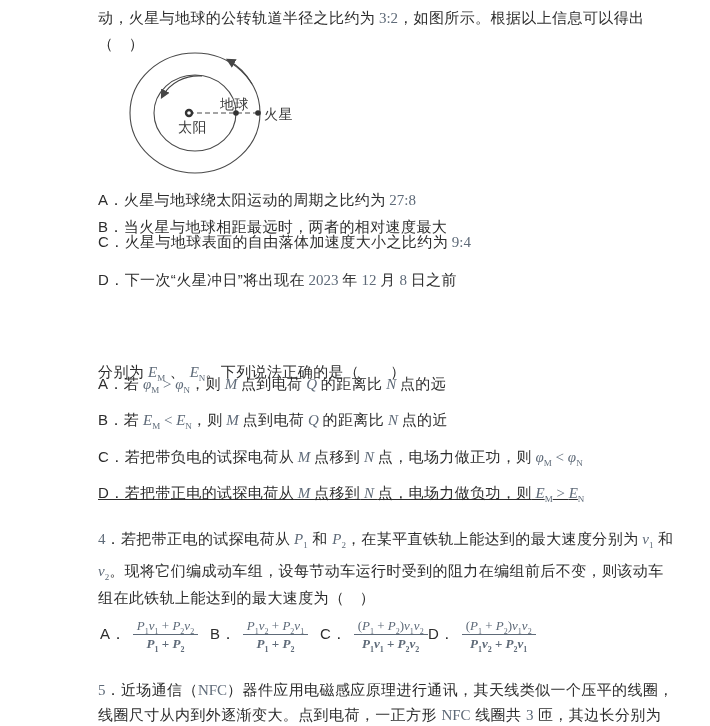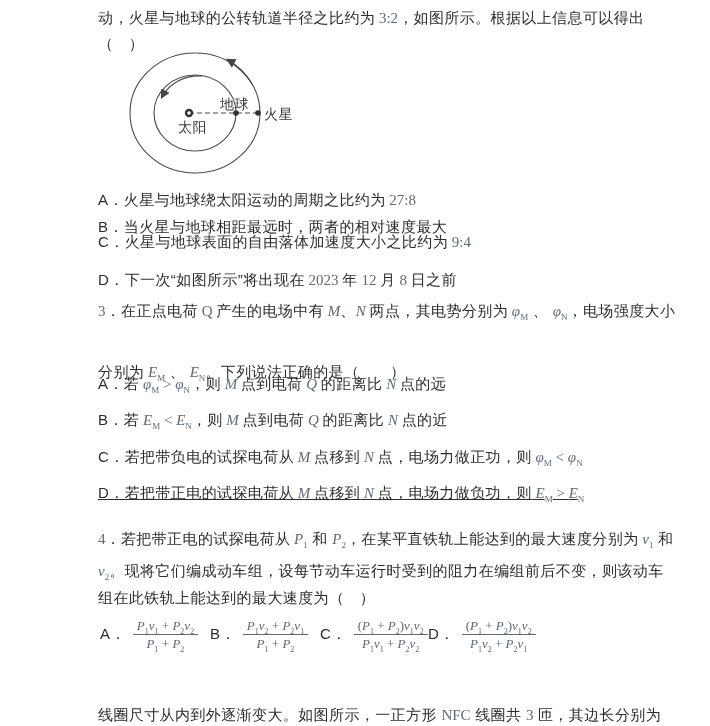--- a/index.html
+++ b/index.html
@@ -13,21 +13,21 @@
   .f{font-family:"Liberation Serif","DejaVu Serif",serif;font-style:italic;color:#5e6a78;letter-spacing:0;}
   .fn{font-family:"Liberation Serif","DejaVu Serif",serif;color:#5e6a78;letter-spacing:0;}
   sub.sub{font-family:"Liberation Serif","DejaVu Serif",serif;font-style:normal;color:#5e6a78;
           font-size:9px;line-height:0;letter-spacing:0;}
   
   .fopt{position:absolute;display:flex;align-items:center;gap:7px;height:42px;}
   .optlabel{color:#2d2d2d;}
   .frac{display:inline-flex;flex-direction:column;align-items:center;
         font-family:"Liberation Serif","DejaVu Serif",serif;font-size:13px;color:#5e6a78;}
   .frac .fnum{padding:0 4px 1px 4px;border-bottom:1px solid #5e6a78;line-height:15px;}
-  .frac .fden{padding:1px 4px 0 4px;line-height:15px;}
+  .frac .fden{padding:1px 4px 0 4px;line-height:15px;font-weight:bold;}
   .frac sub.sub{font-size:8px;}
   svg text{font-family:"Liberation Sans","DejaVu Sans",sans-serif;fill:#3a3a3a;}
 </style>
 </head>
 <body>
 
 <div class="page">
 
   <div class="tline" style="top:8px;"><span>动，火星与地球的公转轨道半径之比约为</span><span class="fn"> 3:2</span><span>，如图所示。根据以上信息可以得出</span></div>
   <div class="tline" style="top:34px;"><span>（　）</span></div>
@@ -47,23 +47,22 @@
     <circle cx="111" cy="62" r="2.8" fill="#333333"></circle>
     <circle cx="133" cy="62" r="2.8" fill="#333333"></circle>
     <text x="95" y="58" font-size="14">地球</text>
     <text x="139" y="68" font-size="14">火星</text>
     <text x="53" y="81" font-size="14">太阳</text>
   </svg>
 
   <div class="tline" style="top:190px;"><span>A．火星与地球绕太阳运动的周期之比约为</span><span class="fn"> 27:8</span></div>
   <div class="tline" style="top:217px;"><span>B．当火星与地球相距最远时，两者的相对速度最大</span></div>
   <div class="tline" style="top:232px;"><span>C．火星与地球表面的自由落体加速度大小之比约为</span><span class="fn"> 9:4</span></div>
-  <div class="tline" style="top:270px;"><span>D．下一次“如图所示”将出现在</span><span class="fn"> 2023 </span><span>年</span><span class="fn"> 12 </span><span>月</span><span class="fn"> 8 </span><span>日之前</span></div>
+  <div class="tline" style="top:270px;"><span>D．下一次“火星冲日”将出现在</span><span class="fn"> 2023 </span><span>年</span><span class="fn"> 12 </span><span>月</span><span class="fn"> 8 </span><span>日之前</span></div>
 
-  <div class="tline" style="top:301px;"><span class="fn">3</span><span>．在正点电荷</span><span class="fn"> Q </span><span>产生的电场中有</span><span class="f"> M</span><span>、</span><span class="f">N </span><span>两点，其电势分别为</span><span class="f"> φ</span><sub class="sub">M</sub><span> 、 </span><span class="f">φ</span><sub class="sub">N</sub><span>，电场强度大小</span></div>
   <div class="tline" style="top:338px;margin-top:24px;"><span>分别为</span><span class="f"> E</span><sub class="sub">M</sub><span> 、 </span><span class="f">E</span><sub class="sub">N</sub><span>。下列说法正确的是（　　）</span></div>
   <div class="tline" style="top:374px;"><span>A．若</span><span class="f"> φ</span><sub class="sub">M</sub><span class="fn"> &gt; </span><span class="f">φ</span><sub class="sub">N</sub><span>，则</span><span class="f"> M </span><span>点到电荷</span><span class="f"> Q </span><span>的距离比</span><span class="f"> N </span><span>点的远</span></div>
   <div class="tline" style="top:410px;"><span>B．若</span><span class="f"> E</span><sub class="sub">M</sub><span class="fn"> &lt; </span><span class="f">E</span><sub class="sub">N</sub><span>，则</span><span class="f"> M </span><span>点到电荷</span><span class="f"> Q </span><span>的距离比</span><span class="f"> N </span><span>点的近</span></div>
   <div class="tline" style="top:447px;"><span>C．若把带负电的试探电荷从</span><span class="f"> M </span><span>点移到</span><span class="f"> N </span><span>点，电场力做正功，则</span><span class="f"> φ</span><sub class="sub">M</sub><span class="fn"> &lt; </span><span class="f">φ</span><sub class="sub">N</sub></div>
   <div class="tline" style="top:483px;text-decoration:underline;"><span>D．若把带正电的试探电荷从</span><span class="f"> M </span><span>点移到</span><span class="f"> N </span><span>点，电场力做负功，则</span><span class="f"> E</span><sub class="sub">M</sub><span class="fn"> &gt; </span><span class="f">E</span><sub class="sub">N</sub></div>
 
   <div class="tline" style="top:529px;"><span class="fn">4</span><span>．若把带正电的试探电荷从</span><span class="f"> P</span><sub class="sub">1</sub><span> 和 </span><span class="f">P</span><sub class="sub">2</sub><span>，在某平直铁轨上能达到的最大速度分别为</span><span class="f"> v</span><sub class="sub">1</sub><span> 和</span></div>
   <div class="tline" style="top:561px;"><span class="f">v</span><sub class="sub">2</sub><span>。现将它们编成动车组，设每节动车运行时受到的阻力在编组前后不变，则该动车</span></div>
   <div class="tline" style="top:588px;"><span>组在此铁轨上能达到的最大速度为（　）</span></div>
 
@@ -89,15 +88,16 @@
     </span>
   </div>
   <div class="fopt" style="left:428px;top:613px;">
     <span class="optlabel">D．</span>
     <span class="frac">
       <span class="fnum"><span class="fn">(</span><span class="f">P</span><sub class="sub">1</sub><span class="fn"> + </span><span class="f">P</span><sub class="sub">2</sub><span class="fn">)</span><span class="f">v</span><sub class="sub">1</sub><span class="f">v</span><sub class="sub">2</sub></span>
       <span class="fden"><span class="f">P</span><sub class="sub">1</sub><span class="f">v</span><sub class="sub">2</sub><span class="fn"> + </span><span class="f">P</span><sub class="sub">2</sub><span class="f">v</span><sub class="sub">1</sub></span>
     </span>
   </div>
 
-  <div class="tline" style="top:705px;"><span>线圈尺寸从内到外逐渐变大。如图所示，一正方形 </span><span class="fn">NFC</span><span> 线圈共 </span><span class="fn">3</span><span> 匝，其边长分别为</span></div>
+  <div class="tline" style="top:680px;"><span class="fn">5</span><span>．近场通信（</span><span class="fn">NFC</span><span>）器件应用电磁感应原理进行通讯，其天线类似一个压平的线圈，</span></div>
+  <div class="tline" style="top:705px;"><span>线圈尺寸从内到外逐渐变大。点到电荷，一正方形 </span><span class="fn">NFC</span><span> 线圈共 </span><span class="fn">3</span><span> 匝，其边长分别为</span></div>
 
 </div>
 
 </body></html>

